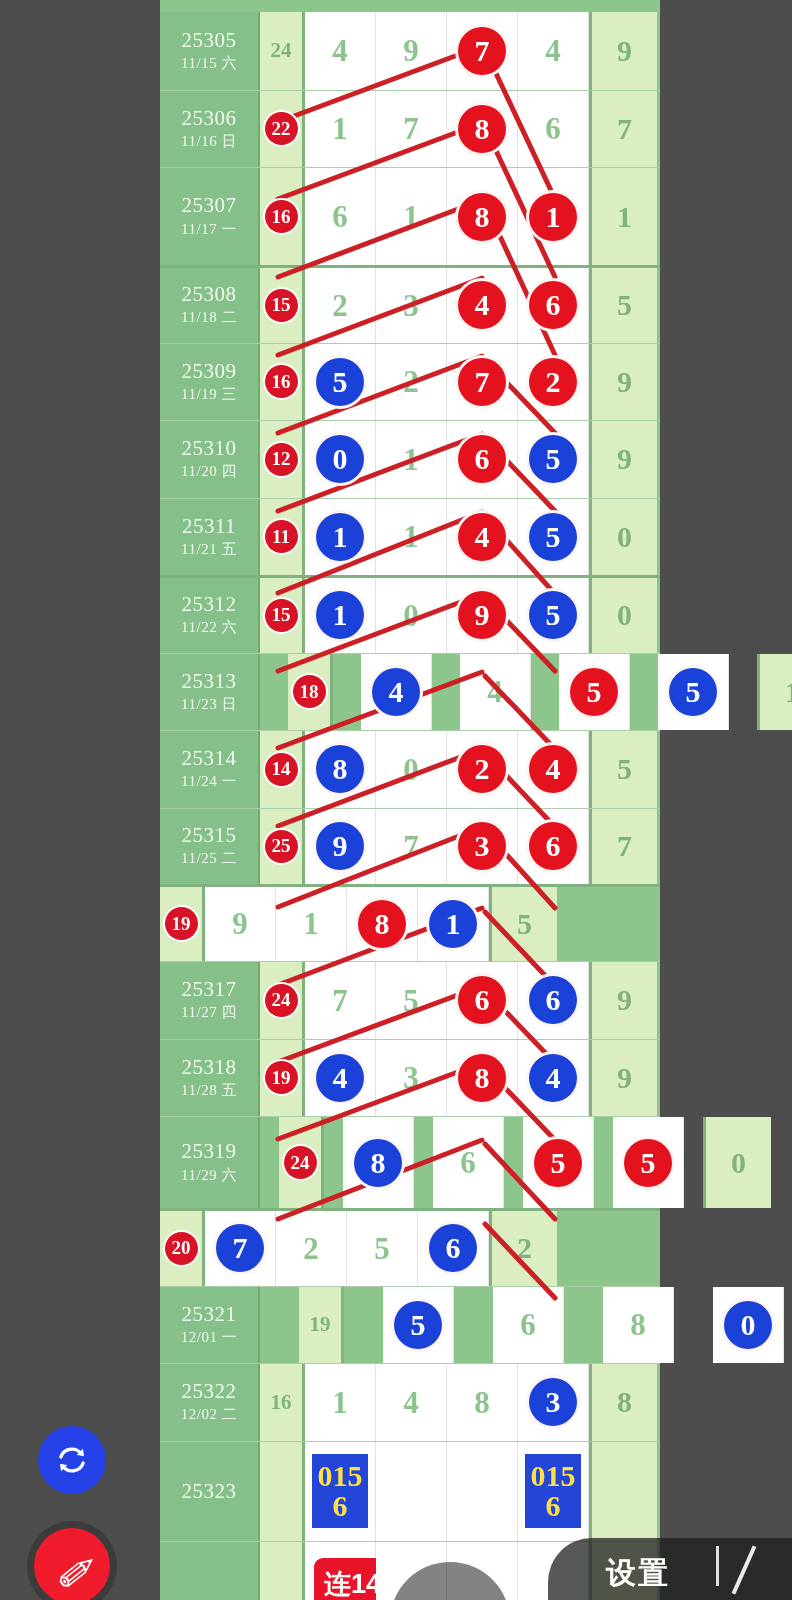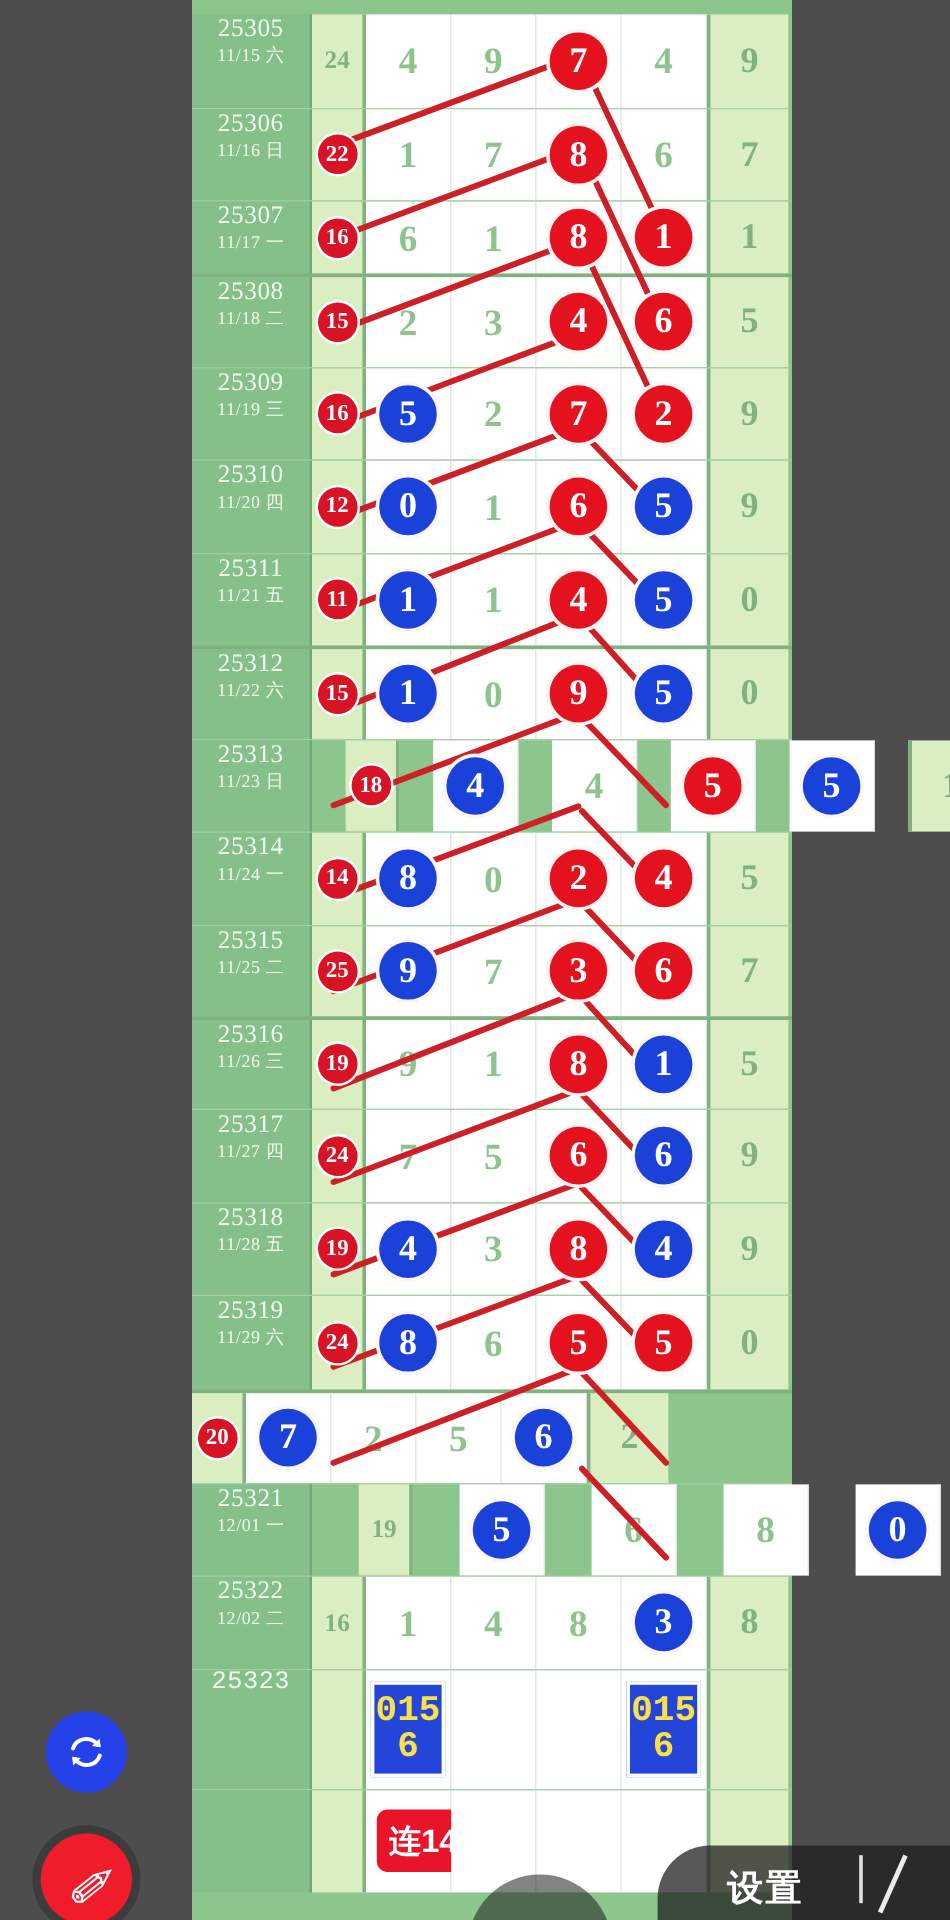--- a/index.html
+++ b/index.html
@@ -15,21 +15,21 @@
 
   
   #chart{position:absolute;left:0;top:12px;width:500px;}
   .row{position:relative;display:flex;width:500px;box-sizing:border-box;}
   .row.sep{border-top:3px solid #7fb27f;}
   .row.nsep{border-top:1px solid #a8cfa8;}
 
   .c-label{
     width:100px;flex:0 0 100px;background:#85bf89;
     box-sizing:border-box;display:flex;flex-direction:column;
-    align-items:center;justify-content:flex-start;color:#f2fbef;
+    align-items:center;justify-content:center;color:#f2fbef;
     border-right:2px solid #6fa873;
   }
   .c-label .issue{font-size:21px;letter-spacing:.5px;line-height:1.05;}
   .c-label .date{font-size:15px;margin-top:3px;letter-spacing:.5px;}
 
   .c-sum{
     width:45px;flex:0 0 45px;background:#dbeec2;
     box-sizing:border-box;position:relative;
     display:flex;align-items:center;justify-content:center;
     border-right:3px solid #7fb27f;
@@ -68,21 +68,21 @@
 
   
   .row.predict .c-num{height:100%;padding:0;}
   .predict-box{
     width:62px;min-height:80px;background:#2346d9;color:#fde047;
     border:3px solid #ffffff;box-sizing:border-box;
     display:flex;align-items:center;justify-content:center;
     font-size:30px;font-weight:bold;line-height:1.0;text-align:center;
     word-break:break-all;padding:2px 0;
   }
-  .row.predict{min-height:100px;font-family:Liberation Mono, monospace;}
+  .row.predict{min-height:100px;}
   .row.predict .c-label .issue{font-size:21px;}
 
   
   .row.badge-row{min-height:86px;}
   .row.badge-row .c-num{align-items:center;justify-content:center;}
   .badge{
     background:#e8152a;color:#fff;border-radius:9px;
     font-family:"Liberation Sans","DejaVu Sans",sans-serif;
     font-size:27px;font-weight:bold;padding:8px 10px;white-space:nowrap;
     position:relative;left:26px;
@@ -172,21 +172,21 @@
             <div class="digit">7</div>
           </div>
           <div class="c-num">
             <div class="ball red">8</div>
           </div>
           <div class="c-num">
             <div class="digit">6</div>
           </div>
           <div class="c-tail">7</div>
         </div>
-        <div class="row nsep" style="height: 61px;">
+        <div class="row nsep" style="height: 98px;">
           <div class="c-label">
             <div class="issue">25307</div>
             <div class="date">11/17 一</div>
           </div>
           <div class="c-sum">
             <div class="hot">16</div>
           </div>
           <div class="c-num">
             <div class="digit">6</div>
           </div>
@@ -371,24 +371,20 @@
           </div>
           <div class="c-num">
             <div class="ball red">3</div>
           </div>
           <div class="c-num">
             <div class="ball red">6</div>
           </div>
           <div class="c-tail">7</div>
         </div>
         <div class="row sep" style="height: 77.5px;">
-          <div class="c-label">
-            <div class="issue">25316</div>
-            <div class="date">11/26 三</div>
-          </div>
           <div class="c-sum">
             <div class="hot">19</div>
           </div>
           <div class="c-num">
             <div class="digit">9</div>
           </div>
           <div class="c-num">
             <div class="digit">1</div>
           </div>
           <div class="c-num">
@@ -436,21 +432,21 @@
             <div class="digit">3</div>
           </div>
           <div class="c-num">
             <div class="ball red">8</div>
           </div>
           <div class="c-num">
             <div class="ball blue">4</div>
           </div>
           <div class="c-tail">9</div>
         </div>
-        <div class="row nsep" style="height: 79px;">
+        <div class="row nsep" style="height: 92px; gap: 19px;">
           <div class="c-label">
             <div class="issue">25319</div>
             <div class="date">11/29 六</div>
           </div>
           <div class="c-sum">
             <div class="hot">24</div>
           </div>
           <div class="c-num">
             <div class="ball blue">8</div>
           </div>

